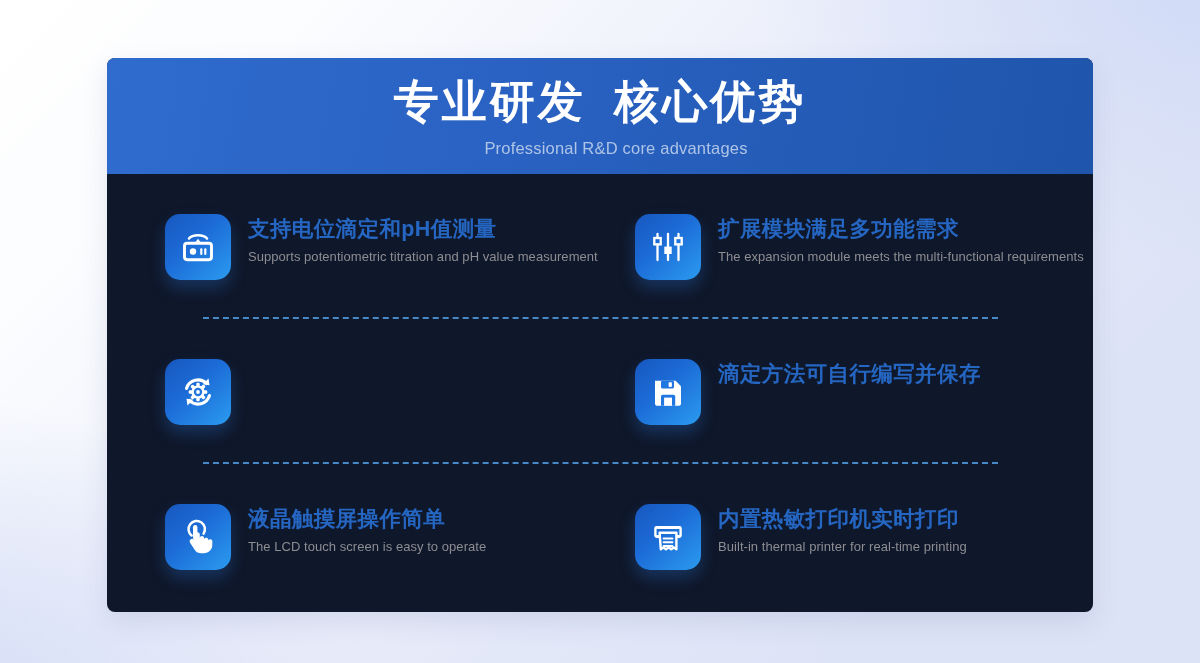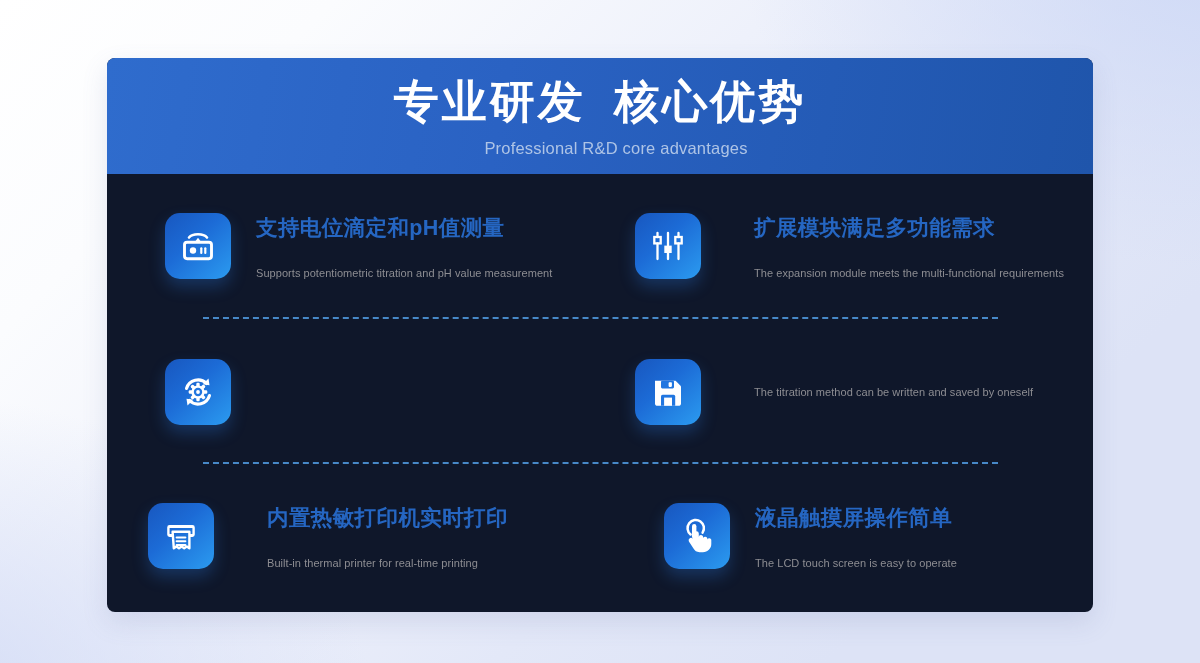--- a/index.html
+++ b/index.html
@@ -95,26 +95,24 @@
   }
 
   .feature {
     display: flex;
     align-items: flex-start;
     box-sizing: border-box;
   }
   .feature.col-left {
     width: 487px;
     padding-left: 58px;
-    gap: 8px;
   }
   .feature.col-right {
     width: 499px;
     padding-left: 41px;
-    gap: 36px;
   }
 
   .icon-box {
     width: 66px;
     height: 66px;
     min-width: 66px;
     border-radius: 15px;
     background: linear-gradient(138deg, #1857bf 0%, #1c6bd6 42%, #2b9bf0 100%);
     box-shadow: 0 8px 16px rgba(42,120,220,0.30);
     display: flex;
@@ -130,23 +128,23 @@
   }
   .feature-title {
     color: #2566c2;
     font-size: 21.5px;
     font-weight: 700;
     letter-spacing: 0.4px;
     line-height: 1.25;
     white-space: nowrap;
   }
   .feature-sub {
-    margin-top: 24px;
+    margin-top: 6px;
     color: #8d8d92;
-    font-size: 11px;
+    font-size: 13px;
     font-weight: 400;
     letter-spacing: 0.05px;
     line-height: 1.3;
     white-space: nowrap;
   }
 </style>
 </head>
 <body>
 
 <div class="bg-wash"></div>
@@ -230,61 +228,61 @@
         <div class="icon-box">
           <svg width="40" height="40" viewBox="0 0 40 40" aria-hidden="true">
             <path d="M7 8.8 h20.6 L33 14.2 V31.2 a2.6 2.6 0 0 1 -2.6 2.6 H9.6 A2.6 2.6 0 0 1 7 31.2 Z" fill="#ffffff"></path>
             <rect x="13" y="8.8" width="13" height="7.6" rx="1.3" fill="#2176e0"></rect>
             <rect x="20.6" y="10.3" width="3.3" height="4.6" rx="0.8" fill="#ffffff"></rect>
             <path d="M13 33.8 v-9.4 a1.6 1.6 0 0 1 1.6 -1.6 h11 a1.6 1.6 0 0 1 1.6 1.6 v9.4 Z" fill="#2176e0"></path>
             <rect x="16.1" y="25.6" width="7.9" height="8.2" fill="#ffffff"></rect>
           </svg>
         </div>
         <div class="feature-text">
-          <div class="feature-sub">The titration method can be written and saved by oneself</div>
+          <div class="feature-title">滴定方法可自行编写并保存</div>
         </div>
       </div>
     </div>
 
     <hr class="row-divider">
 
     <div class="feature-row">
-      <div class="feature col-right">
-        <div class="icon-box">
-          <svg width="40" height="40" viewBox="0 0 40 40" aria-hidden="true">
-            <path d="M8.6 9 h22.8 a2.4 2.4 0 0 1 2.4 2.4 v7.1 a2.4 2.4 0 0 1 -2.4 2.4 h-3.0
-                     v-3.0 h3.0 v-5.9 h-22.8 v5.9 h3.0 v3.0 h-3.0 a2.4 2.4 0 0 1 -2.4 -2.4 v-7.1
-                     a2.4 2.4 0 0 1 2.4 -2.4 Z" fill="#ffffff"></path>
-            <path d="M11.6 15.8 h16.8 v16.4 l-2.6 -1.8 l-2.6 1.8 l-2.6 -1.8 l-2.6 1.8 l-2.6 -1.8 l-2.6 1.8 Z" fill="none" stroke="#ffffff" stroke-width="2.4" stroke-linejoin="round"></path>
-            <line x1="15.6" y1="21.4" x2="24.4" y2="21.4" stroke="#ffffff" stroke-width="2.0" stroke-linecap="round"></line>
-            <line x1="15.6" y1="25.2" x2="24.4" y2="25.2" stroke="#ffffff" stroke-width="2.0" stroke-linecap="round"></line>
-            <line x1="15.6" y1="29.0" x2="24.4" y2="29.0" stroke="#ffffff" stroke-width="2.0" stroke-linecap="round"></line>
-          </svg>
-        </div>
-        <div class="feature-text">
-          <div class="feature-title">内置热敏打印机实时打印</div>
-          <div class="feature-sub">Built-in thermal printer for real-time printing</div>
-        </div>
-      </div>
-
       <div class="feature col-left">
         <div class="icon-box">
           <svg width="40" height="40" viewBox="0 0 40 40" aria-hidden="true">
             <path d="M13.6 18.5 A8.2 8.2 0 1 1 25.6 16.6" fill="none" stroke="#ffffff" stroke-width="2.5" stroke-linecap="round"></path>
             <path d="M17.2 10.2 v10.6" stroke="#ffffff" stroke-width="4.4" stroke-linecap="round"></path>
             <path d="M17.2 20.8 v-3.2 a2.3 2.3 0 0 1 4.6 0 v3.4
                      a2.2 2.2 0 0 1 4.4 0.2 v0.9
                      a2.2 2.2 0 0 1 4.2 0.3 v1.0
                      a2.1 2.1 0 0 1 3.9 0.4 v4.3
                      c0 4.6 -3.6 8.1 -8.4 8.1
                      h-3.4 c-3.0 0 -4.6 -1.4 -6.0 -3.6
                      l-4.6 -7.2 a2.4 2.4 0 0 1 3.6 -3.0 Z" fill="#ffffff"></path>
           </svg>
         </div>
         <div class="feature-text">
           <div class="feature-title">液晶触摸屏操作简单</div>
           <div class="feature-sub">The LCD touch screen is easy to operate</div>
         </div>
       </div>
+
+      <div class="feature col-right">
+        <div class="icon-box">
+          <svg width="40" height="40" viewBox="0 0 40 40" aria-hidden="true">
+            <path d="M8.6 9 h22.8 a2.4 2.4 0 0 1 2.4 2.4 v7.1 a2.4 2.4 0 0 1 -2.4 2.4 h-3.0
+                     v-3.0 h3.0 v-5.9 h-22.8 v5.9 h3.0 v3.0 h-3.0 a2.4 2.4 0 0 1 -2.4 -2.4 v-7.1
+                     a2.4 2.4 0 0 1 2.4 -2.4 Z" fill="#ffffff"></path>
+            <path d="M11.6 15.8 h16.8 v16.4 l-2.6 -1.8 l-2.6 1.8 l-2.6 -1.8 l-2.6 1.8 l-2.6 -1.8 l-2.6 1.8 Z" fill="none" stroke="#ffffff" stroke-width="2.4" stroke-linejoin="round"></path>
+            <line x1="15.6" y1="21.4" x2="24.4" y2="21.4" stroke="#ffffff" stroke-width="2.0" stroke-linecap="round"></line>
+            <line x1="15.6" y1="25.2" x2="24.4" y2="25.2" stroke="#ffffff" stroke-width="2.0" stroke-linecap="round"></line>
+            <line x1="15.6" y1="29.0" x2="24.4" y2="29.0" stroke="#ffffff" stroke-width="2.0" stroke-linecap="round"></line>
+          </svg>
+        </div>
+        <div class="feature-text">
+          <div class="feature-title">内置热敏打印机实时打印</div>
+          <div class="feature-sub">Built-in thermal printer for real-time printing</div>
+        </div>
+      </div>
     </div>
 
   </div>
 </div>
 
 </body></html>

